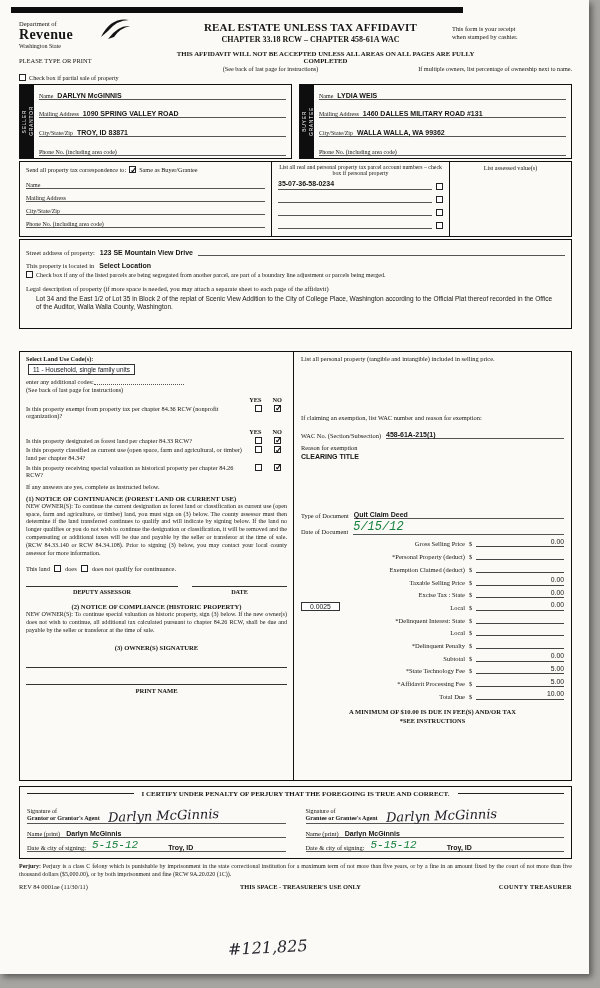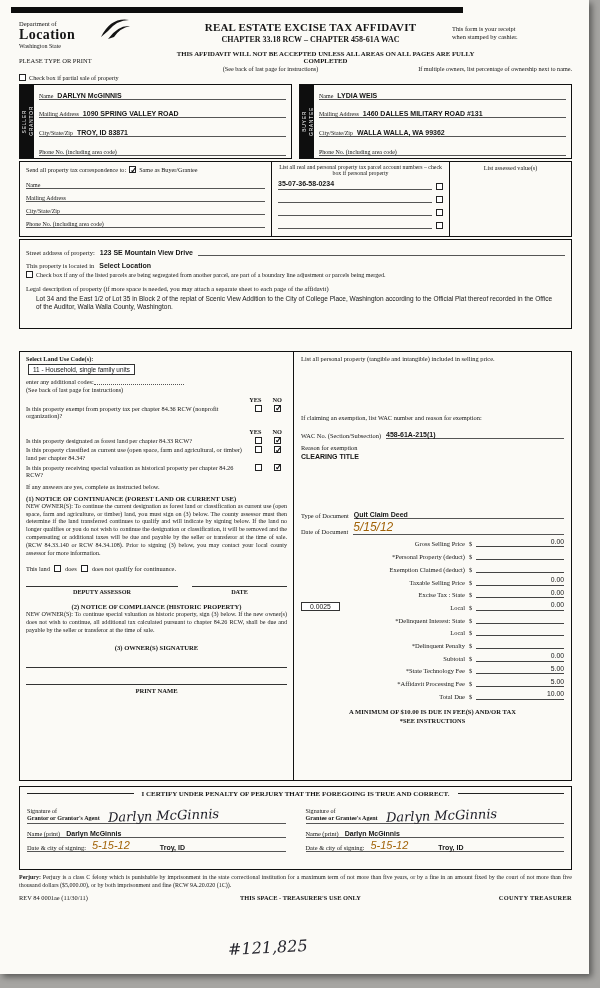--- a/index.html
+++ b/index.html
@@ -76,31 +76,31 @@
 .wacrow .uv{border-bottom:.8px solid #555;flex:1}
 .docrow{display:flex;align-items:flex-end;gap:5px;min-height:13px}
 .docrow .uv{border-bottom:.8px solid #555;flex:1}
 .fee{display:flex;align-items:flex-end;margin-top:3.2px}
 .fee .fl{flex:1;text-align:right;font-size:6.5px}
 .fee .fd{width:11px;text-align:center;font-size:6.5px}
 .fee .fv{width:88px;border-bottom:.8px solid #444;text-align:right;font-family:"Liberation Sans",sans-serif;font-size:6.8px;min-height:9.5px}
 .rate{border:1px solid #333;font-size:6.8px;padding:0 8px;font-family:"Liberation Sans",sans-serif;background:#fff;align-self:center}
 .minnote{font-weight:bold;font-size:6.6px;text-align:center;margin-top:8px}
 .seeinstr{font-weight:bold;font-size:6.4px;text-align:center;margin-top:2px}
-.cert{border:1.3px solid #111;margin-top:5px;padding:2px 7px 17px 7px}
+.cert{border:1.3px solid #111;margin-top:5px;padding:2px 7px 6px 7px}
 .cert-head{display:flex;align-items:center;gap:8px;margin-top:1px}
 .cert-head .hl{flex:1;border-top:1px solid #222;height:0}
 .cert-head span{font-weight:bold;font-size:7px;white-space:nowrap}
 .cert-cols{display:flex;gap:20px;margin-top:2px}
 .ccol{flex:1}
 .sigrow{display:flex;align-items:flex-end;border-bottom:.8px solid #555;min-height:24px;gap:8px}
 .sl{font-size:6.1px;line-height:1.25}
 .handsig{font-family:"DejaVu Serif",serif;font-style:italic;font-size:13px;transform:rotate(-2deg);white-space:nowrap;color:#1b1b24}
 .crow{display:flex;align-items:flex-end;gap:6px;border-bottom:.8px solid #555;min-height:14px;font-size:6.4px}
-.hand{font-family:Liberation Sans, sans-serif;font-style:italic;font-size:11px;color:#a16207}
+.hand{font-family:Liberation Mono, monospace;font-style:italic;font-size:11px;color:#15803d}
 .hand.big{font-size:12px}
 .perjury{font-size:6px;margin-top:4px;line-height:1.3;text-align:justify}
 .foot{display:flex;align-items:center;font-size:6.4px;margin-top:5px}
 .foot .f1{width:170px}
 .foot .f2{flex:1;text-align:center;font-weight:bold}
 .foot .f3{width:160px;text-align:right;font-weight:bold;letter-spacing:.3px}
 .handnum{position:absolute;left:228px;top:938px;font-family:"DejaVu Serif",serif;font-style:italic;font-size:16px;transform:rotate(-3deg);color:#26262e}
 b{font-weight:bold}
 </style>
 </head>
@@ -110,25 +110,25 @@
 
   <div class="scanbar"></div>
 
   <div class="hdr">
     <div class="logo">
       <svg width="32" height="26" viewBox="0 0 32 26">
         <path d="M2 22 Q12 2 30 5 Q18 5 9 16 Z" fill="#141414"></path>
         <path d="M9 24 Q19 10 31 11 Q21 13 15 22 Z" fill="#141414"></path>
       </svg>
       <div class="l1">Department of</div>
-      <div class="l2">Location</div>
+      <div class="l2">Revenue</div>
       <div class="l3">Washington State</div>
     </div>
     <div class="hdr-c">
-      <div class="title">REAL ESTATE EXCISE TAX AFFIDAVIT</div>
+      <div class="title">REAL ESTATE UNLESS TAX AFFIDAVIT</div>
       <div class="chapter">CHAPTER 33.18 RCW – CHAPTER 458-61A WAC</div>
     </div>
     <div class="hdr-r">
       <div>This form is your receipt</div>
       <div>when stamped by cashier.</div>
     </div>
   </div>
 
   <div class="rowA">
     <div class="ptp">PLEASE TYPE OR PRINT</div>

